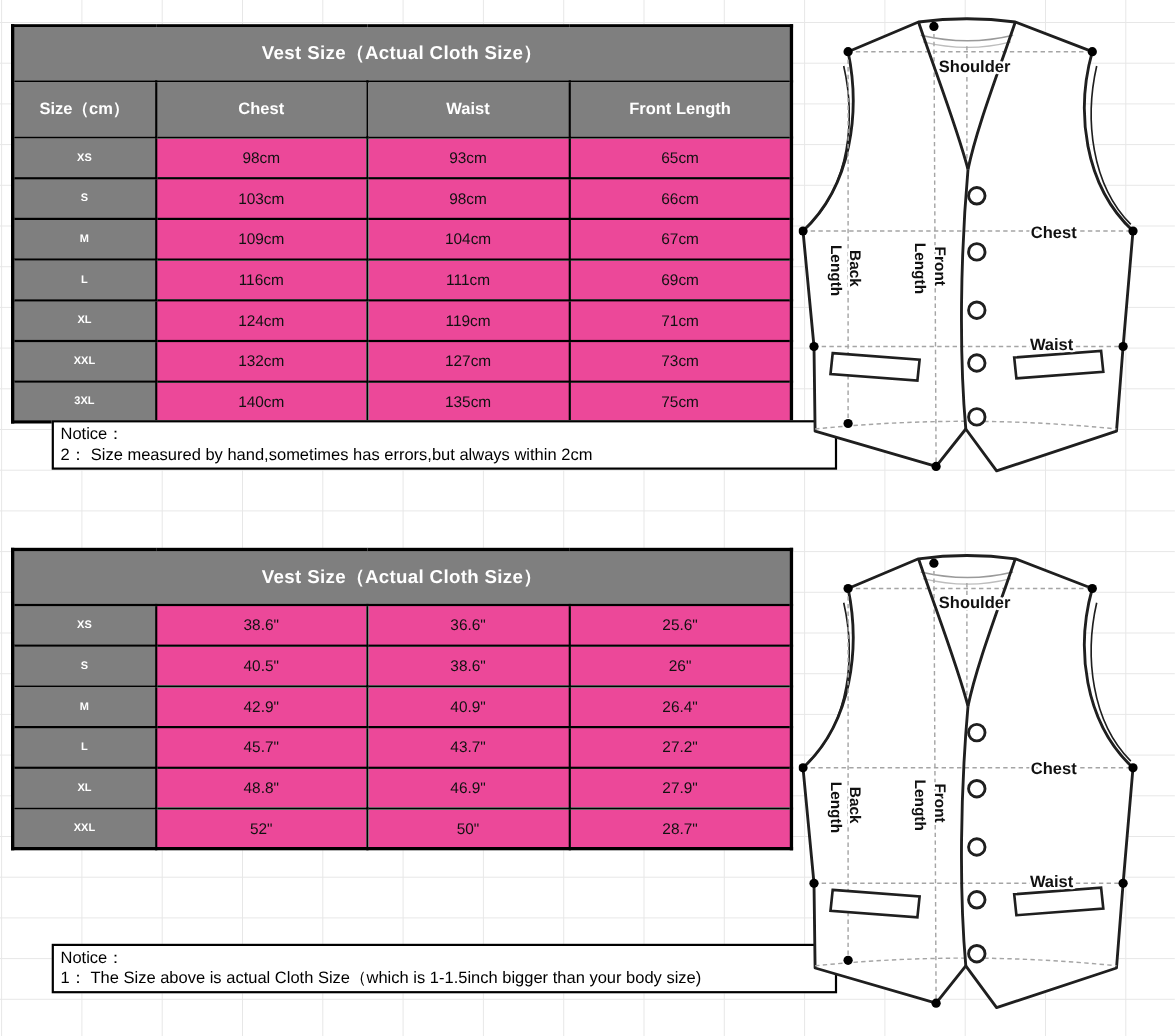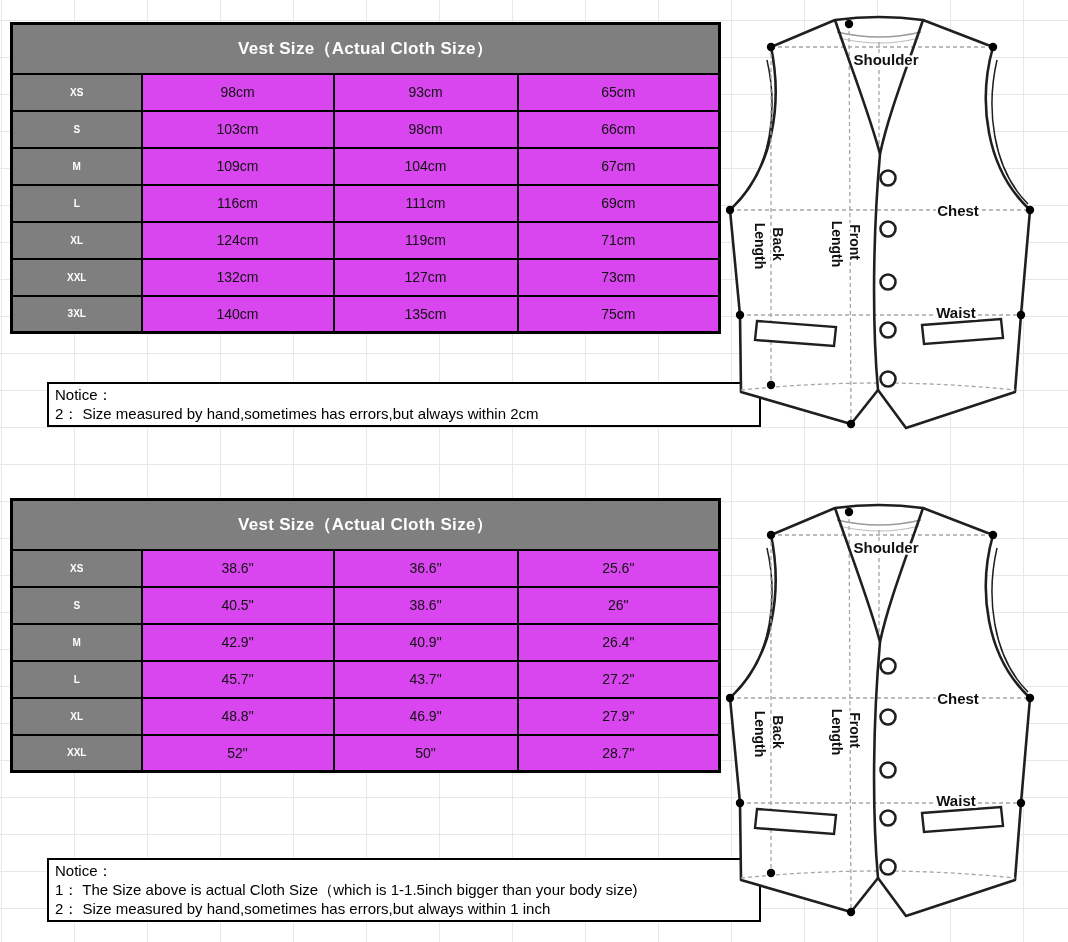--- a/index.html
+++ b/index.html
@@ -22,21 +22,21 @@
   }
   table.size-table td, table.size-table th { border:2px solid #000; overflow:hidden; }
   th.tbl-title {
     height:50px; background:#7f7f7f; color:#fff;
     font-size:17px; font-weight:bold; text-align:center; letter-spacing:0.3px;
   }
   tr.cols th {
     height:51px; background:#7f7f7f; color:#fff;
     font-size:15px; font-weight:bold; text-align:center;
   }
-  tbody td { height:37px; text-align:center; font-size:14px; color:#111; background:#d946ef; }
+  tbody td { height:37px; text-align:center; font-size:14px; color:#111; background:#ec4899; }
   tbody td.size { background:#7f7f7f; color:#fff; font-weight:bold; font-size:10px; }
 
   .notice {
     position:absolute; left:10px; width:714px;
     background:#fff; border:2px solid #000;
     font-size:15px; color:#000; line-height:19px; padding:1px 6px 2px 6px;margin-left:37px;
   }
   .vest-wrap { position:absolute; width:340px; height:430px; }
   svg text { font-family:"Liberation Sans","DejaVu Sans",sans-serif; }
 </style>
@@ -48,20 +48,26 @@
   <table class="size-table" style="top:22px;">
     <colgroup>
         <col style="width:130px">
         <col style="width:192px">
         <col style="width:184px">
         <col style="width:202px">
       </colgroup>
     <thead>
       <tr>
         <th class="tbl-title" colspan="4">Vest Size（Actual Cloth Size）</th>
+      </tr>
+      <tr class="cols">
+        <th>Size（cm）</th>
+        <th>Chest</th>
+        <th>Waist</th>
+        <th>Front Length</th>
       </tr>
     </thead>
     <tbody>
 
         <tr>
           <td class="size">XS</td>
           <td>98cm</td>
           <td>93cm</td>
           <td>65cm</td>
         </tr>
@@ -237,21 +243,20 @@
           <td>50"</td>
           <td>28.7"</td>
         </tr>
 
       </tbody>
   </table>
 
   <div class="notice" style="top:858px;">
     <div>Notice：</div>
     <div>1： The Size above is actual Cloth Size（which is 1-1.5inch bigger than your body size)</div>
-    <div>2： Size measured by hand,sometimes has errors,but always within 1 inch</div>
   </div>
 
   <div class="vest-wrap" style="left:726px; top:496px;">
     <svg width="340" height="430" viewBox="0 0 340 430">
       <path d="M 45 39 L 109 12 Q 153 6 197 12 L 267 39
            C 252 92 259 160 304 202 L 295 307 L 289 384
            L 180 420 L 152 382 L 125 416 L 15 384 L 14 307 L 4 202
            C 49 160 56 92 45 39 Z" fill="#ffffff" stroke="#1f1f1f" stroke-width="2.6" stroke-linejoin="round"></path>
       <path d="M 41 52 C 52 100 46 160 10 196" fill="none" stroke="#1f1f1f" stroke-width="1.5"></path>
       <path d="M 271 52 C 260 100 266 160 302 196" fill="none" stroke="#1f1f1f" stroke-width="1.5"></path>

